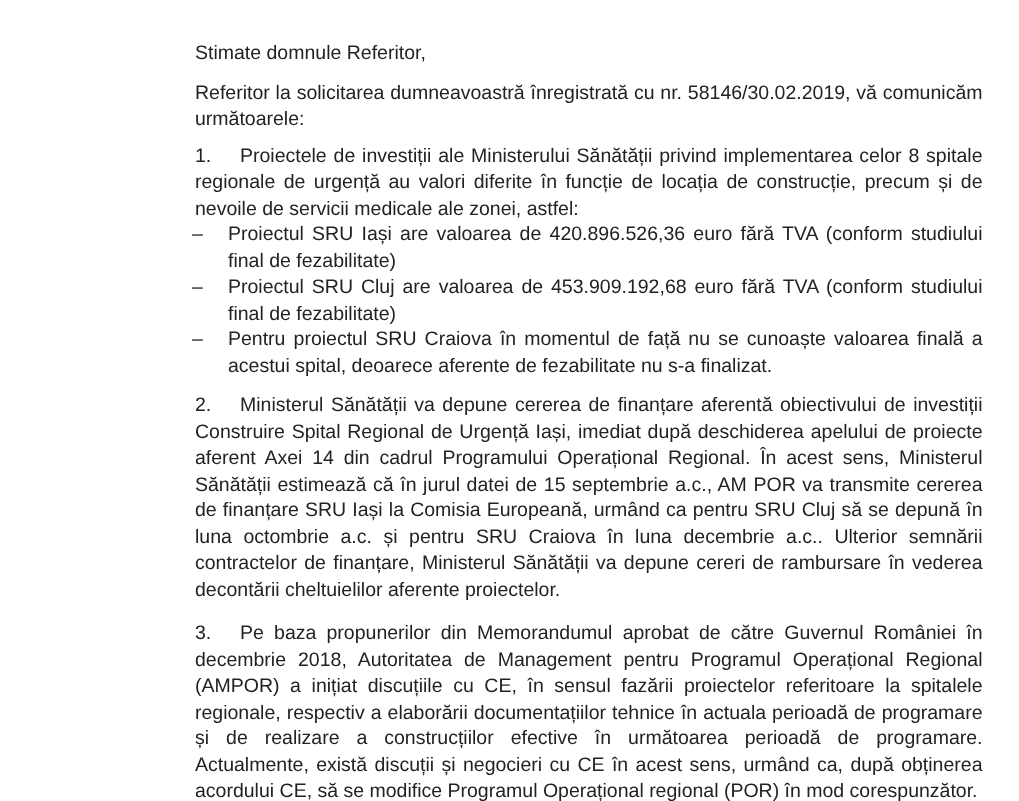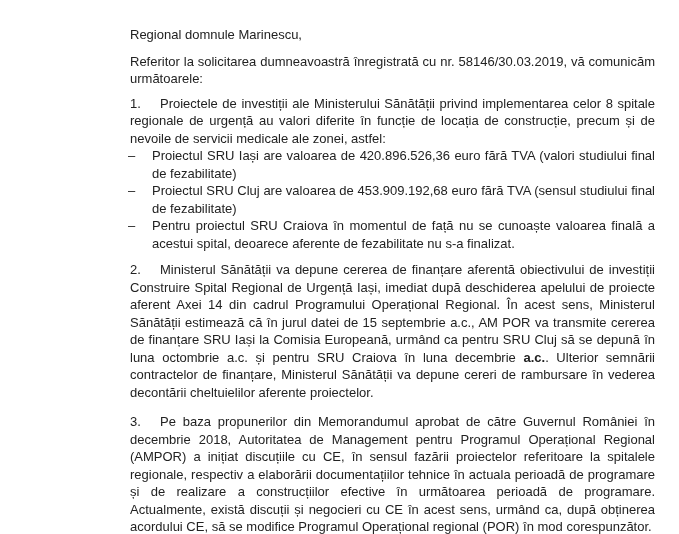--- a/index.html
+++ b/index.html
@@ -37,43 +37,43 @@
   .bullet { display: flex; }
   .bullet .marker {
     flex: none;
     width: 24px;
     text-align: left;
   }
   .bullet .btext {
     flex: 1;
     text-align: justify;
   }
-  .bold { font-weight: bold; }
+  .bold { font-weight: normal; }
 </style>
 </head>
 <body>
 
 <div class="page">
 
-  <p class="salutation">Regional domnule Marinescu,</p>
+  <p class="salutation">Stimate domnule Referitor,</p>
 
-  <p class="intro">Referitor la solicitarea dumneavoastră înregistrată cu nr. 58146/30.03.2019, vă comunicăm următoarele:</p>
+  <p class="intro">Referitor la solicitarea dumneavoastră înregistrată cu nr. 58146/30.02.2019, vă comunicăm următoarele:</p>
 
   <p class="numbered"><span class="num">1.</span><span>Proiectele de investiții ale Ministerului Sănătății privind implementarea celor 8 spitale regionale de urgență au valori diferite în funcție de locația de construcție, precum și de nevoile de servicii medicale ale zonei, astfel:</span></p>
 
   <div class="bullets">
 
     <div class="bullet">
       <span class="marker">–</span>
-      <div class="btext">Proiectul SRU Iași are valoarea de 420.896.526,36 euro fără TVA (valori studiului final de fezabilitate)</div>
+      <div class="btext">Proiectul SRU Iași are valoarea de 420.896.526,36 euro fără TVA (conform studiului final de fezabilitate)</div>
     </div>
 
     <div class="bullet">
       <span class="marker">–</span>
-      <div class="btext">Proiectul SRU Cluj are valoarea de 453.909.192,68 euro fără TVA (sensul studiului final de fezabilitate)</div>
+      <div class="btext">Proiectul SRU Cluj are valoarea de 453.909.192,68 euro fără TVA (conform studiului final de fezabilitate)</div>
     </div>
 
     <div class="bullet">
       <span class="marker">–</span>
       <div class="btext">Pentru proiectul SRU Craiova în momentul de față nu se cunoaște valoarea finală a acestui spital, deoarece aferente de fezabilitate nu s-a finalizat.</div>
     </div>
 
   </div>
 
   <p class="numbered para-gap-lg"><span class="num">2.</span><span>Ministerul Sănătății va depune cererea de finanțare aferentă obiectivului de investiții Construire Spital Regional de Urgență Iași, imediat după deschiderea apelului de proiecte aferent Axei 14 din cadrul Programului Operațional Regional. În acest sens, Ministerul Sănătății estimează că în jurul datei de 15 septembrie a.c., AM POR va transmite cererea de finanțare SRU Iași la Comisia Europeană, urmând ca pentru SRU Cluj să se depună în luna octombrie a.c. și pentru SRU Craiova în luna decembrie </span><span class="bold">a.c.</span><span>. Ulterior semnării contractelor de finanțare, Ministerul Sănătății va depune cereri de rambursare în vederea decontării cheltuielilor aferente proiectelor.</span></p>

